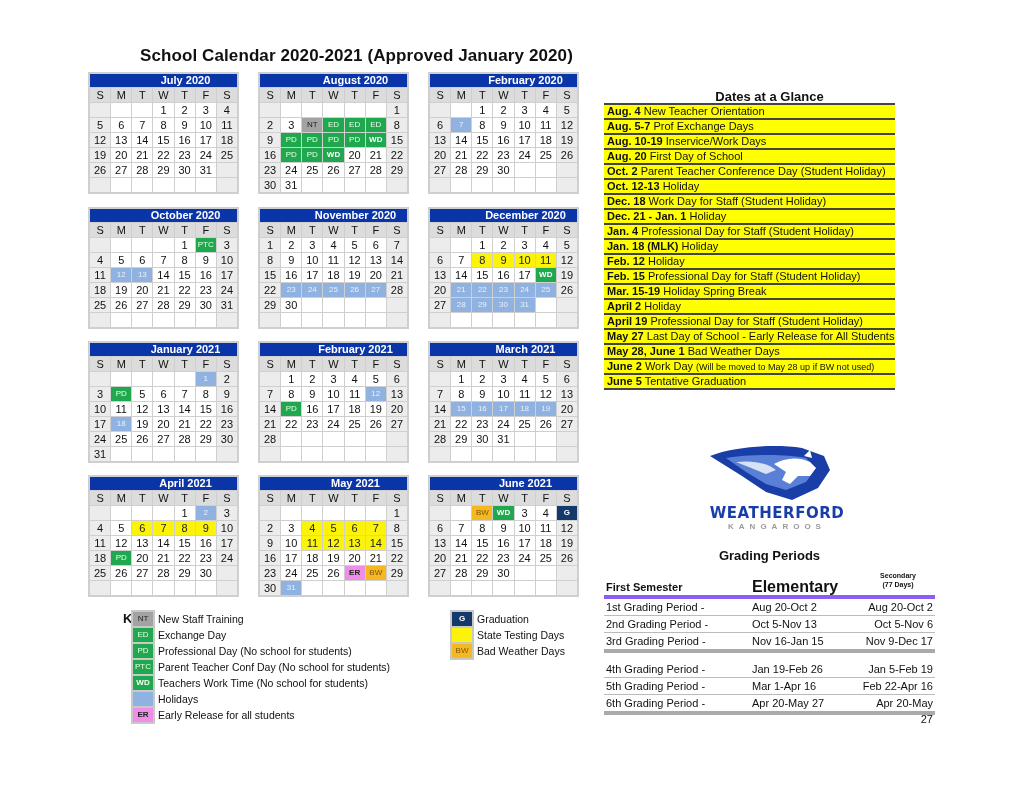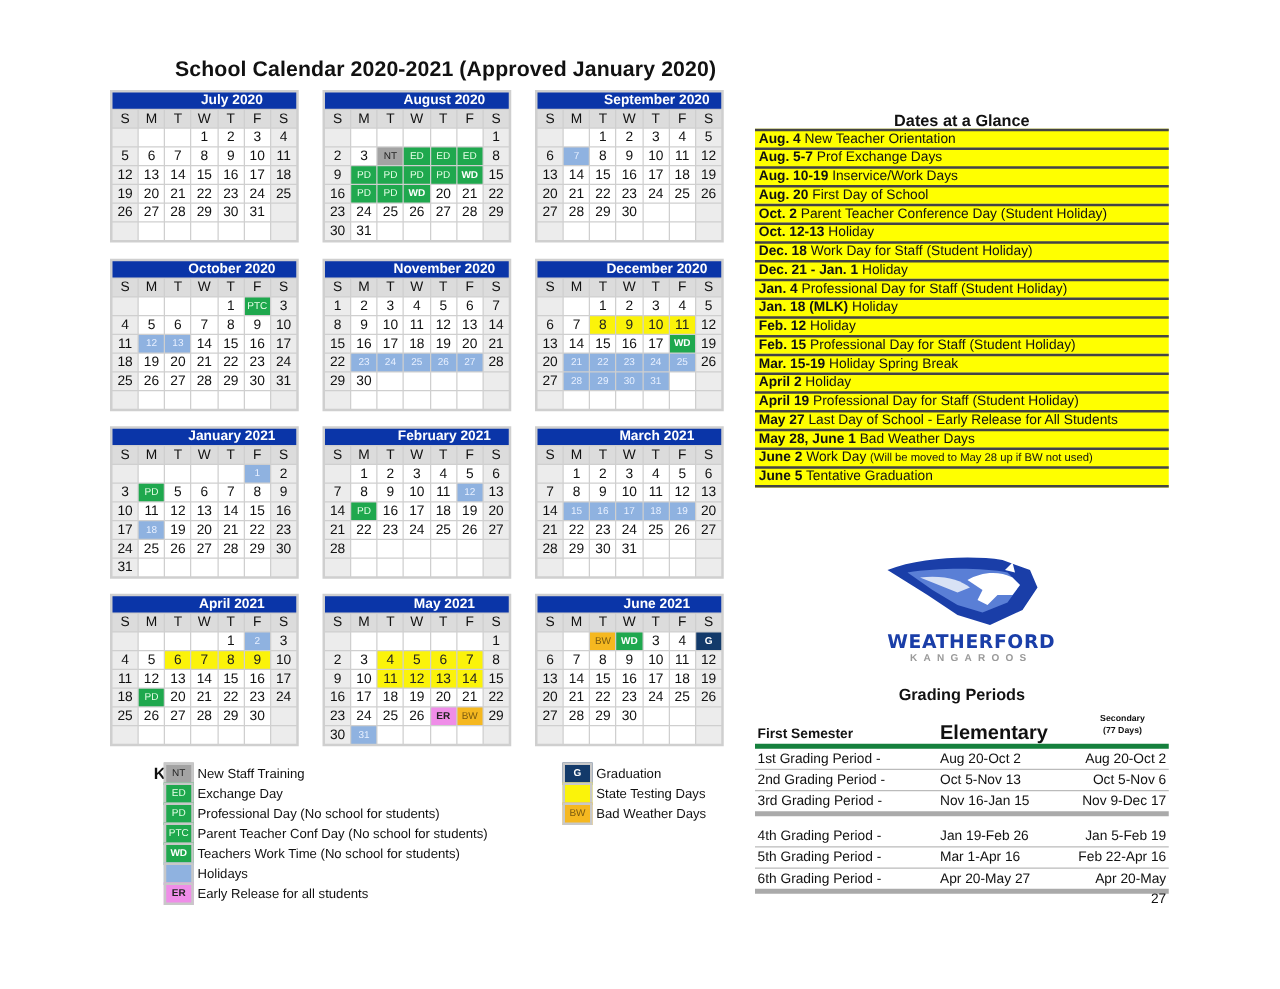--- a/index.html
+++ b/index.html
@@ -17,37 +17,37 @@
   .cell.NT { background:#a3a3a3; color:#222; font-weight:normal; }
   .cell.ED, .cell.PD, .cell.PTC { background:#1fa84e; color:#e8ffe8; }
   .cell.WD { background:#1fa84e; color:#fff; font-weight:bold; }
   .cell.H { background:#8fb2e0; color:#e8f0ff; font-size:8px; }
   .cell.T { background:#fbf30a; color:#222; }
   .cell.BW { background:#f5b820; color:#7a5a10; font-size:8px; }
   .cell.ER { background:#ef8de8; color:#222; font-size:8px; font-weight:bold; }
   .cell.G { background:#133a6a; color:#fff; font-size:8px; font-weight:bold; }
 
   .glance-title { position:absolute; left:604px; top:89px; width:331px; text-align:center; font-weight:bold; font-size:13px; }
-  .glance { position:absolute; left:604px; top:103px; width:331px; }
+  .glance { position:absolute; left:604px; top:103px; width:291px; }
   .glance-row { height:13px; line-height:13px; background:#ffff00; border-top:2px solid #444; font-size:11px; padding-left:3px; white-space:nowrap; overflow:hidden; }
   .glance-row:last-child { border-bottom:2px solid #444; }
   .glance-row b { font-weight:bold; }
   .glance-row .small { font-size:9px; }
 
   .logo { position:absolute; left:706px; top:442px; width:142px; height:90px; }
   .logo-word { position:absolute; left:706px; top:504px; width:142px; text-align:center; font-weight:900; font-size:15px; color:#1a3ea8; letter-spacing:0.5px; font-family:"DejaVu Sans", sans-serif; }
   .logo-sub { position:absolute; left:706px; top:522px; width:142px; text-align:center; font-size:8px; color:#9a9a9a; letter-spacing:5px; font-weight:bold; }
 
   .gp-title { position:absolute; left:604px; top:548px; width:331px; text-align:center; font-weight:bold; font-size:13px; }
   .gp { position:absolute; left:604px; width:331px; font-size:11px; }
   .gp-row { display:flex; height:16px; line-height:16px; border-bottom:1px solid #bbb; }
   .gp-row .c1 { width:140px; padding-left:2px; }
   .gp-row .c2 { width:110px; padding-left:6px; }
   .gp-row .c3 { flex:1; text-align:right; padding-right:2px; }
-  .gp-head { display:flex; font-weight:bold; font-size:11px; border-bottom:4px solid #15803d; height:16px; line-height:16px; }
+  .gp-head { display:flex; font-weight:bold; font-size:11px; border-bottom:4px solid #8b5cf6; height:16px; line-height:16px; }
   .gp-head .c1 { width:140px; padding-left:2px; }
   .gp-head .c2 { width:110px; padding-left:6px; font-size:16px; }
   .gp-head .c3 { flex:1; text-align:center; font-size:7px; line-height:8px; }
   .gp-last { border-bottom:4px solid #aaa; }
   .sec-small { position:absolute; left:862px; top:571px; width:72px; text-align:center; font-size:7px; font-weight:bold; line-height:9px; }
 
   .key-title { position:absolute; left:91px; top:611px; font-weight:bold; font-size:13px;padding-left:32px; }
   .key-list { position:absolute; left:131px; top:611px; }
   .key-item { display:flex; align-items:center; height:16px; font-size:10.5px; margin-bottom:0; }
   .swatch { width:20px; height:14px; font-size:8px; text-align:center; line-height:14px; border:2px solid #c8c8c8; margin-right:3px; box-sizing:content-box; }
@@ -161,21 +161,21 @@
         <div class="cell we">30</div>
         <div class="cell">31</div>
         <div class="cell empty"></div>
         <div class="cell empty"></div>
         <div class="cell empty"></div>
         <div class="cell empty"></div>
         <div class="cell we empty"></div>
       </div>
     </div>
     <div class="cal" style="left: 428px; top: 72px;">
-      <div class="cal-head">September 2020</div>
+      <div class="cal-head">February 2020</div>
       <div class="cal-grid">
         <div class="cell dow">S</div>
         <div class="cell dow">M</div>
         <div class="cell dow">T</div>
         <div class="cell dow">W</div>
         <div class="cell dow">T</div>
         <div class="cell dow">F</div>
         <div class="cell dow">S</div>
         <div class="cell we empty"></div>
         <div class="cell empty"></div>

